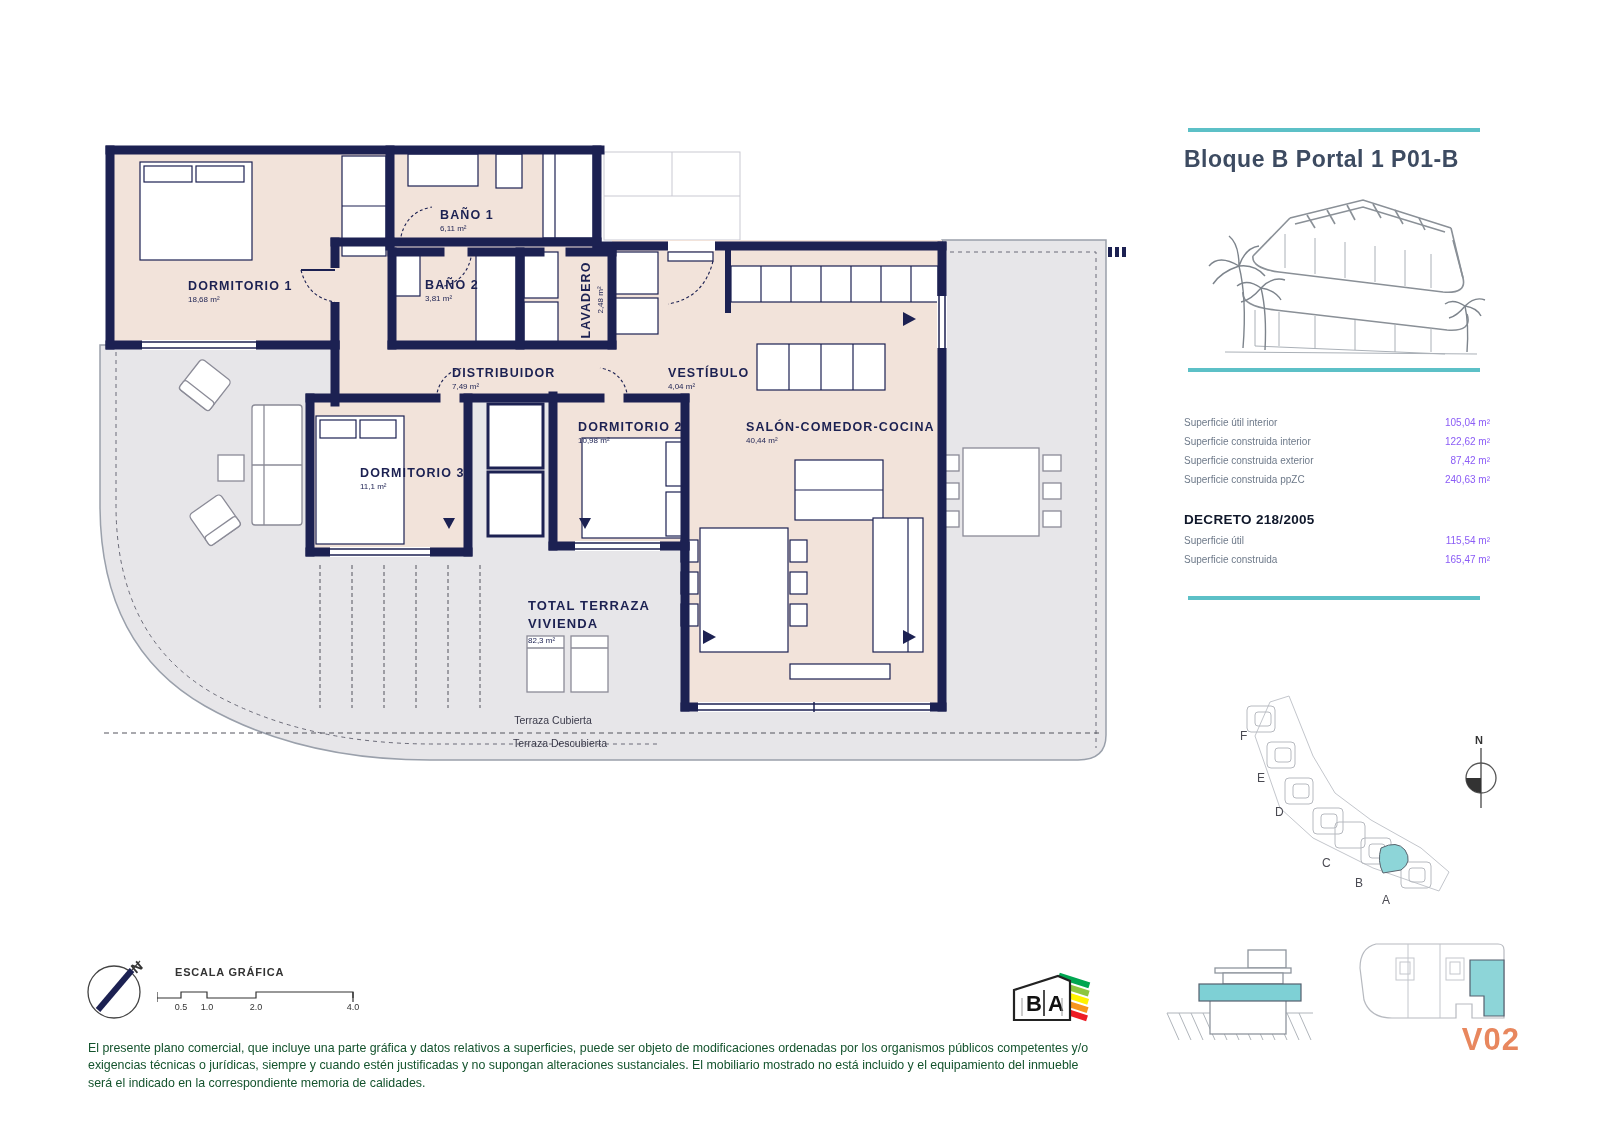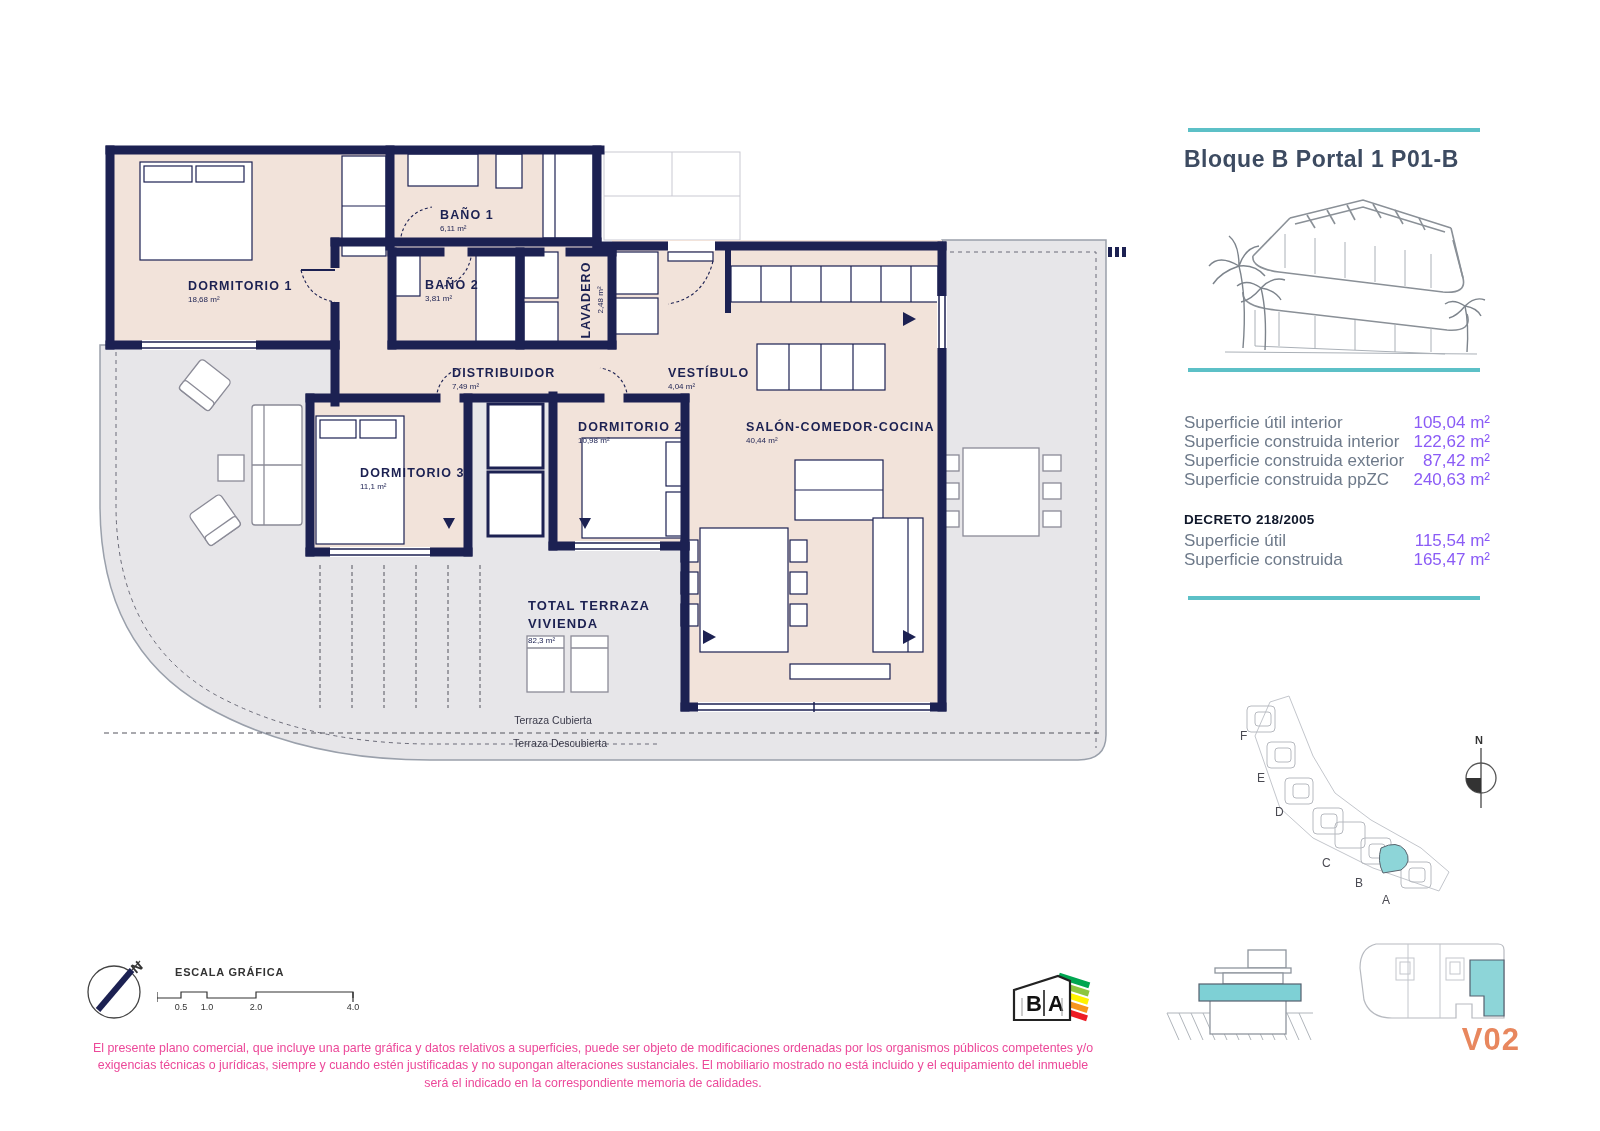--- a/index.html
+++ b/index.html
@@ -9,29 +9,29 @@
 
   
   .teal-rule{position:absolute;height:4px;background:#5cc0c7;width:292px;left:1188px;}
   .panel-title{position:absolute;left:1184px;top:146px;width:310px;font-size:23px;font-weight:700;
                color:#3d4b61;letter-spacing:.5px;}
   .sup-head{position:absolute;left:1184px;top:376px;width:310px;}
   .sup-title{font-size:27px;font-weight:700;color:#303e58;display:inline-block;}
   .viv-label{font-size:17px;font-weight:700;color:#e58a61;display:inline-block;margin-left:52px;}
   .viv-code{font-size:27px;font-weight:700;color:#e58a61;display:inline-block;margin-left:8px;}
   .rows{position:absolute;left:1184px;width:306px;}
-  .row{display:flex;justify-content:space-between;font-size:17px;line-height:19px;color:#6e7a8a;}
+  .row{display:flex;justify-content:space-between;font-size:10px;line-height:19px;color:#6e7a8a;}
   .row .val{color:#8b5cf6;}
   .decreto{position:absolute;left:1184px;top:512px;font-size:13.5px;font-weight:700;color:#0f172a;letter-spacing:.3px;}
   .v02{position:absolute;left:1420px;top:1022px;width:100px;text-align:right;
        font-size:31px;font-weight:700;color:#e8875e;letter-spacing:1px;}
 
   
   .escala-title{position:absolute;left:175px;top:966px;font-size:11px;font-weight:700;color:#333;letter-spacing:.8px;}
-  .disclaimer{position:absolute;left:88px;top:1040px;width:1010px;font-size:12.4px;line-height:1.4;color:#ec4899;text-align:center;}
+  .disclaimer{position:absolute;left:88px;top:1040px;width:1010px;font-size:12.4px;line-height:1.4;color:#14532d;}
 
   svg text{font-family:"Liberation Sans",sans-serif;}
   .room-name{font-size:12.5px;font-weight:700;fill:#1c2152;letter-spacing:1.1px;}
   .room-area{font-size:8px;font-weight:400;fill:#1c2152;}
   .terr-label{font-size:10.5px;fill:#3a3a4a;}
   .site-letter{font-size:12px;font-weight:400;fill:#4a4a52;}
 </style>
 </head>
 <body>
 

